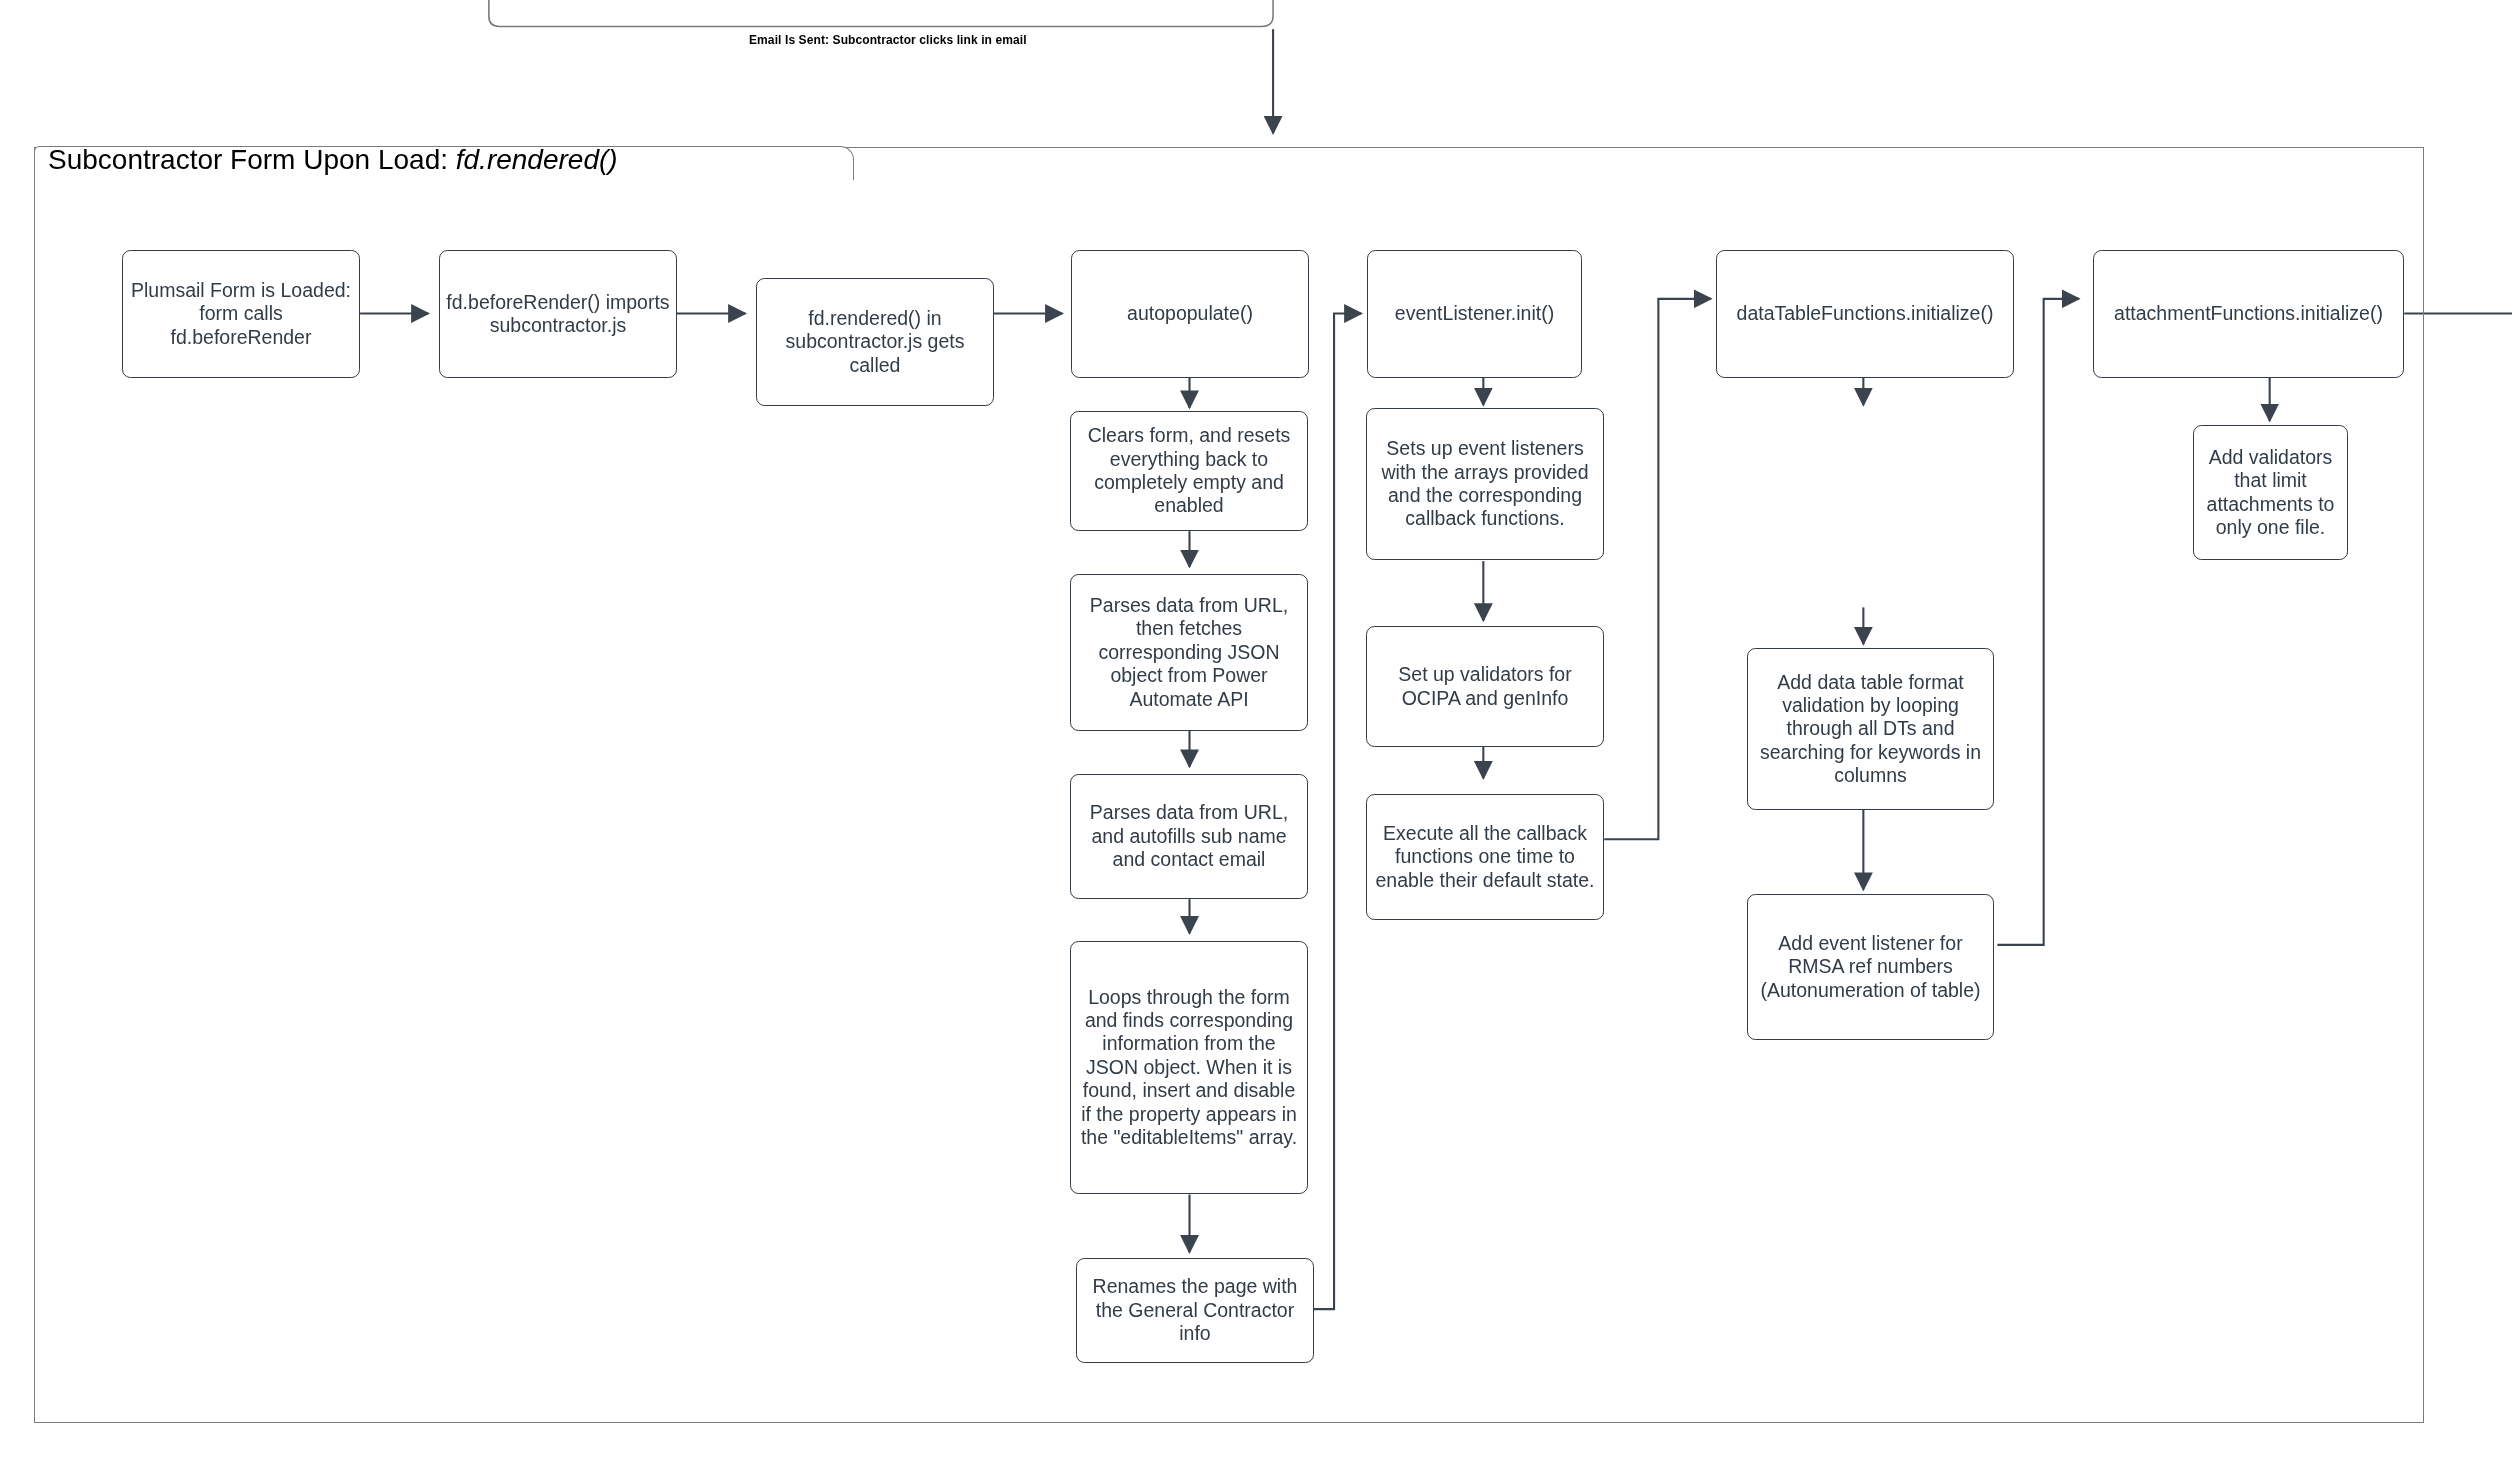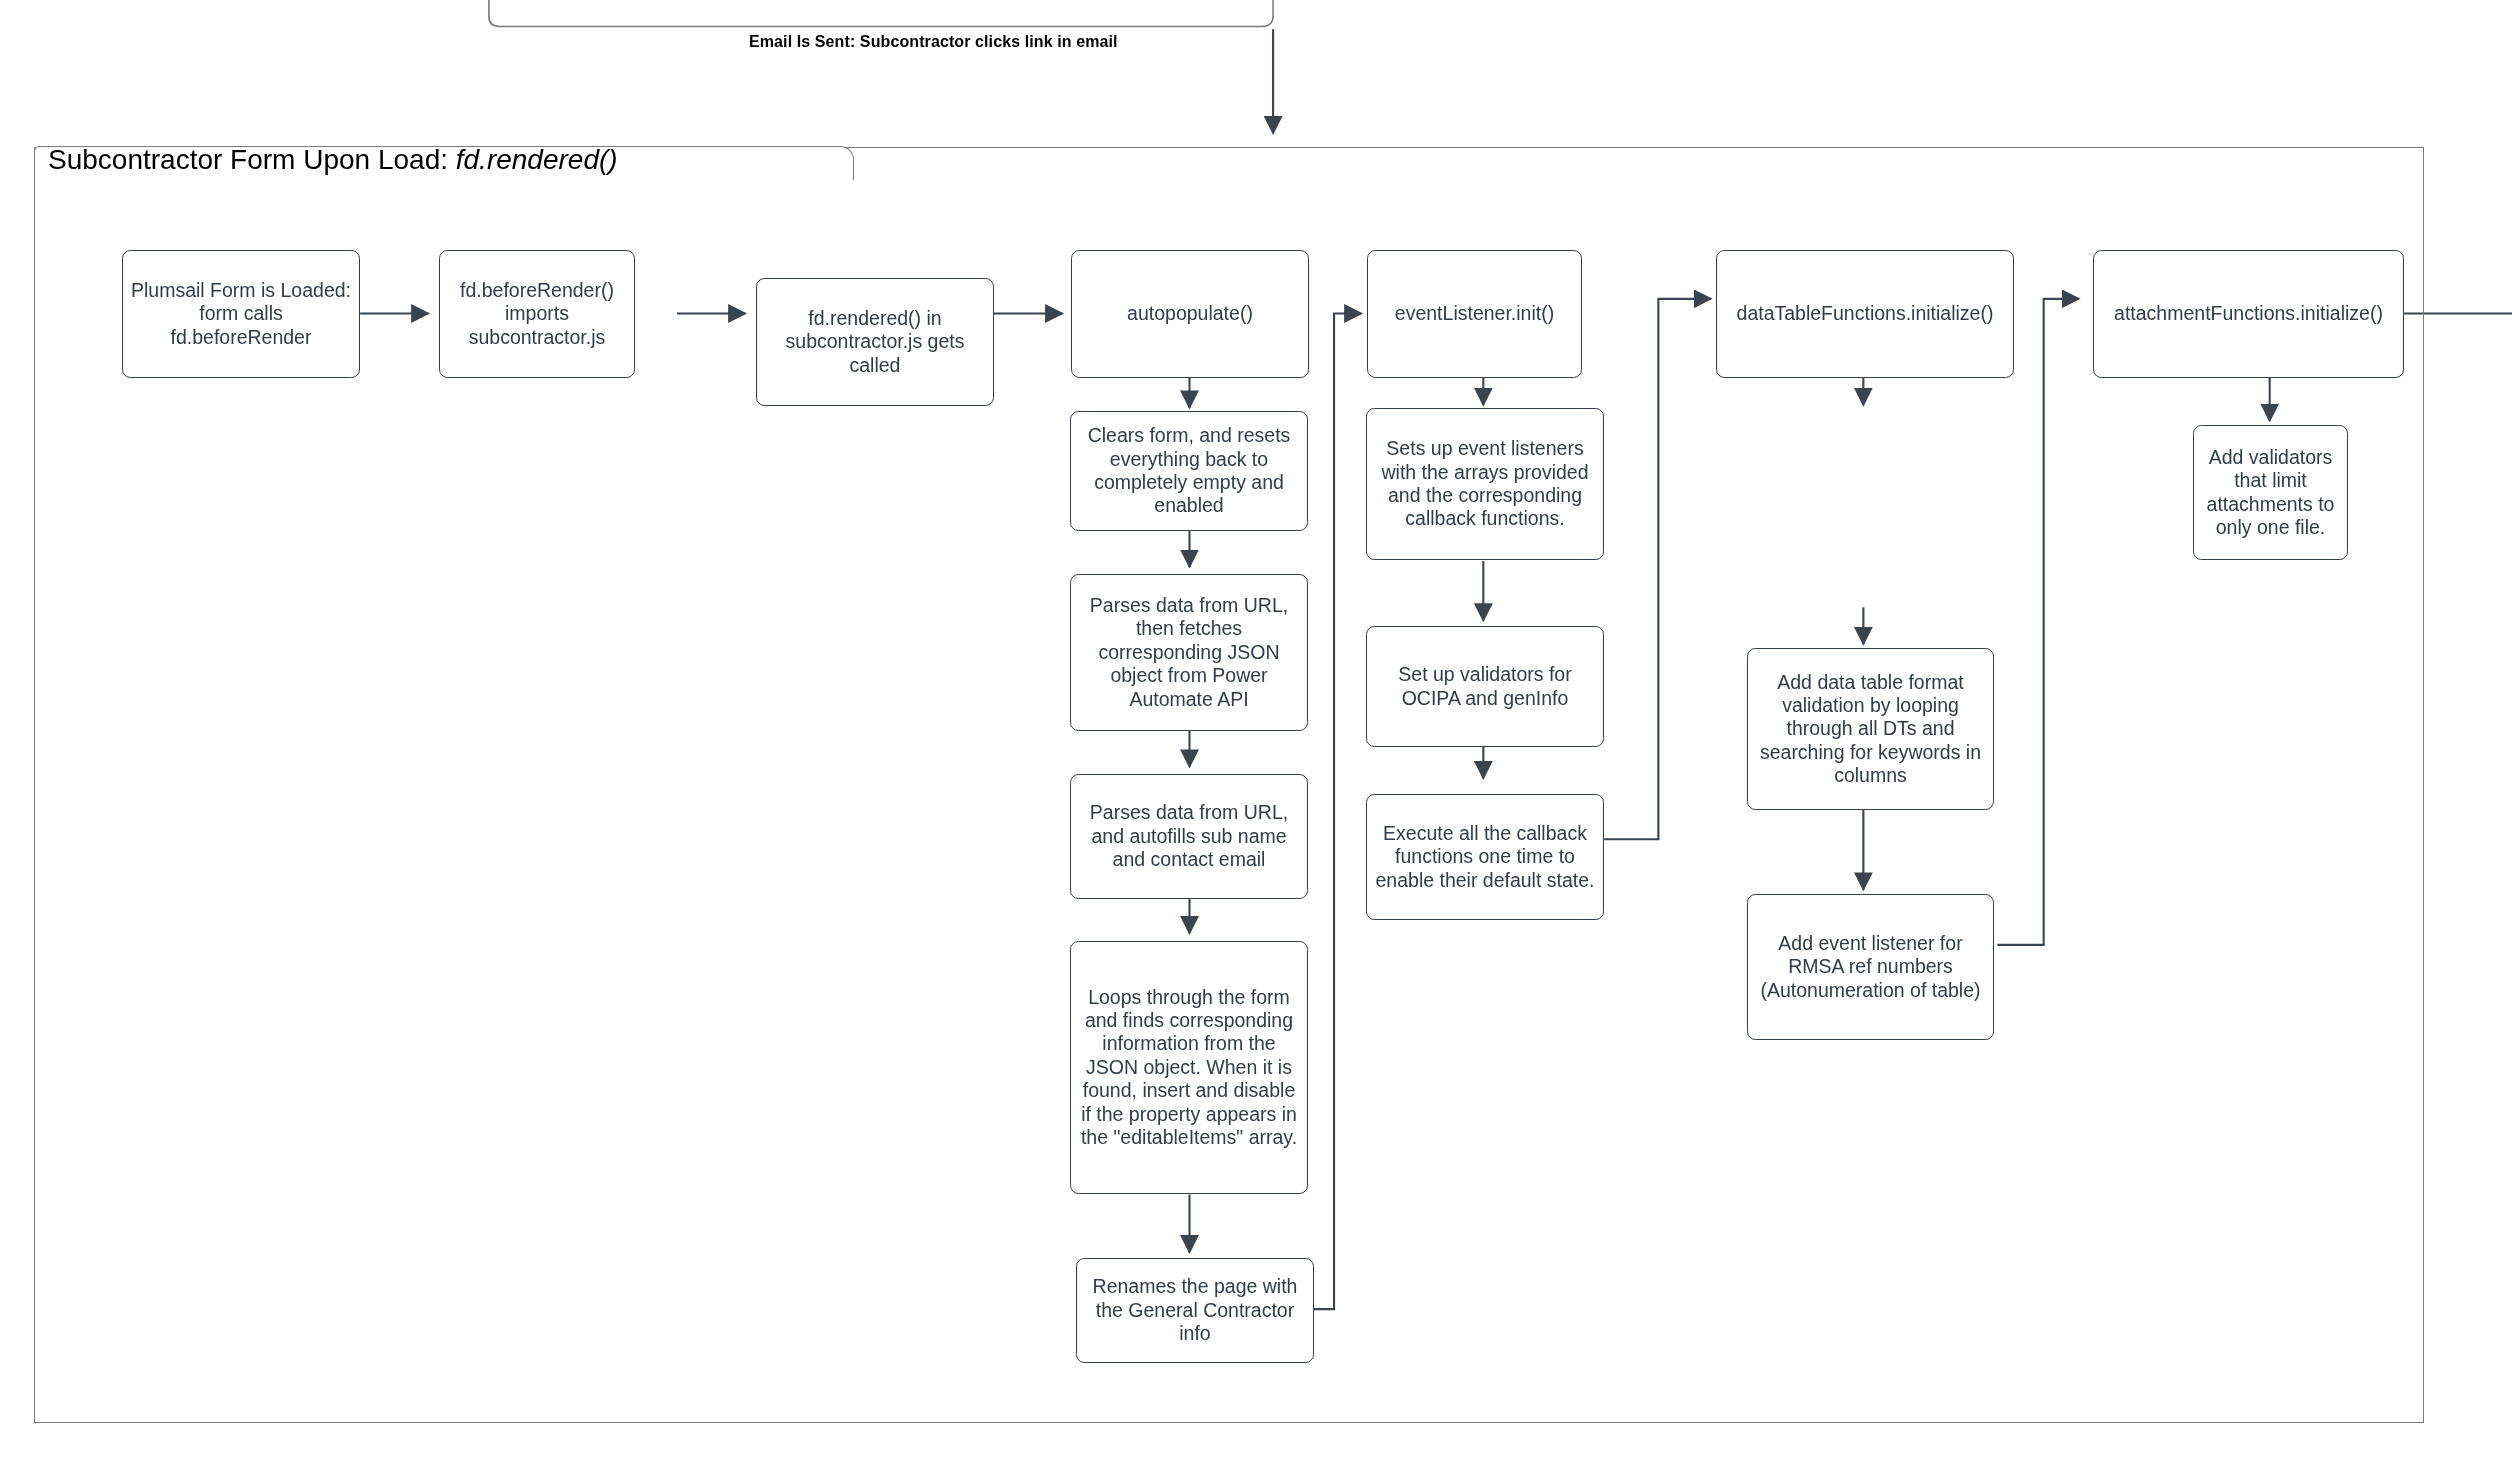--- a/index.html
+++ b/index.html
@@ -58,21 +58,21 @@
     padding:3.2px 5.3px;
     font-size:19.5px;
     line-height:1.20;
     color:#323c46;
   }
   .node span{ display:block; width:100%; }
 
   
   .edge-label{
     position:absolute;
-    font-size:16px;
+    font-size:12px;
     font-weight:bold;
     color:#000000;
     white-space:nowrap;
     letter-spacing:0.1px;
   }
 </style>
 </head>
 <body>
 
 <div id="canvas">
@@ -127,21 +127,21 @@
   <div class="group-title" style="left:48px; top:144px;">
     <span>Subcontractor Form Upon Load: </span><span class="italic">fd.rendered()</span>
   </div>
 
   <div class="edge-label" style="left:749px; top:33px;">Email Is Sent: Subcontractor clicks link in email</div>
 
   <div class="node" style="left:122px; top:250px; width:238px; height:128px;">
     <span>Plumsail Form is Loaded: form calls fd.beforeRender</span>
   </div>
 
-  <div class="node" style="left:439px; top:250px; width:196px; height:128px;align-items:center;">
+  <div class="node" style="left:439px; top:250px; width:238px; height:128px;align-items:center;">
     <span>fd.beforeRender() imports subcontractor.js</span>
   </div>
 
   <div class="node" style="left:756px; top:250px; width:238px; height:128px;margin-top:28px;">
     <span>fd.rendered() in subcontractor.js gets called</span>
   </div>
 
   <div class="node" style="left:1071px; top:250px; width:238px; height:128px;">
     <span>autopopulate()</span>
   </div>

